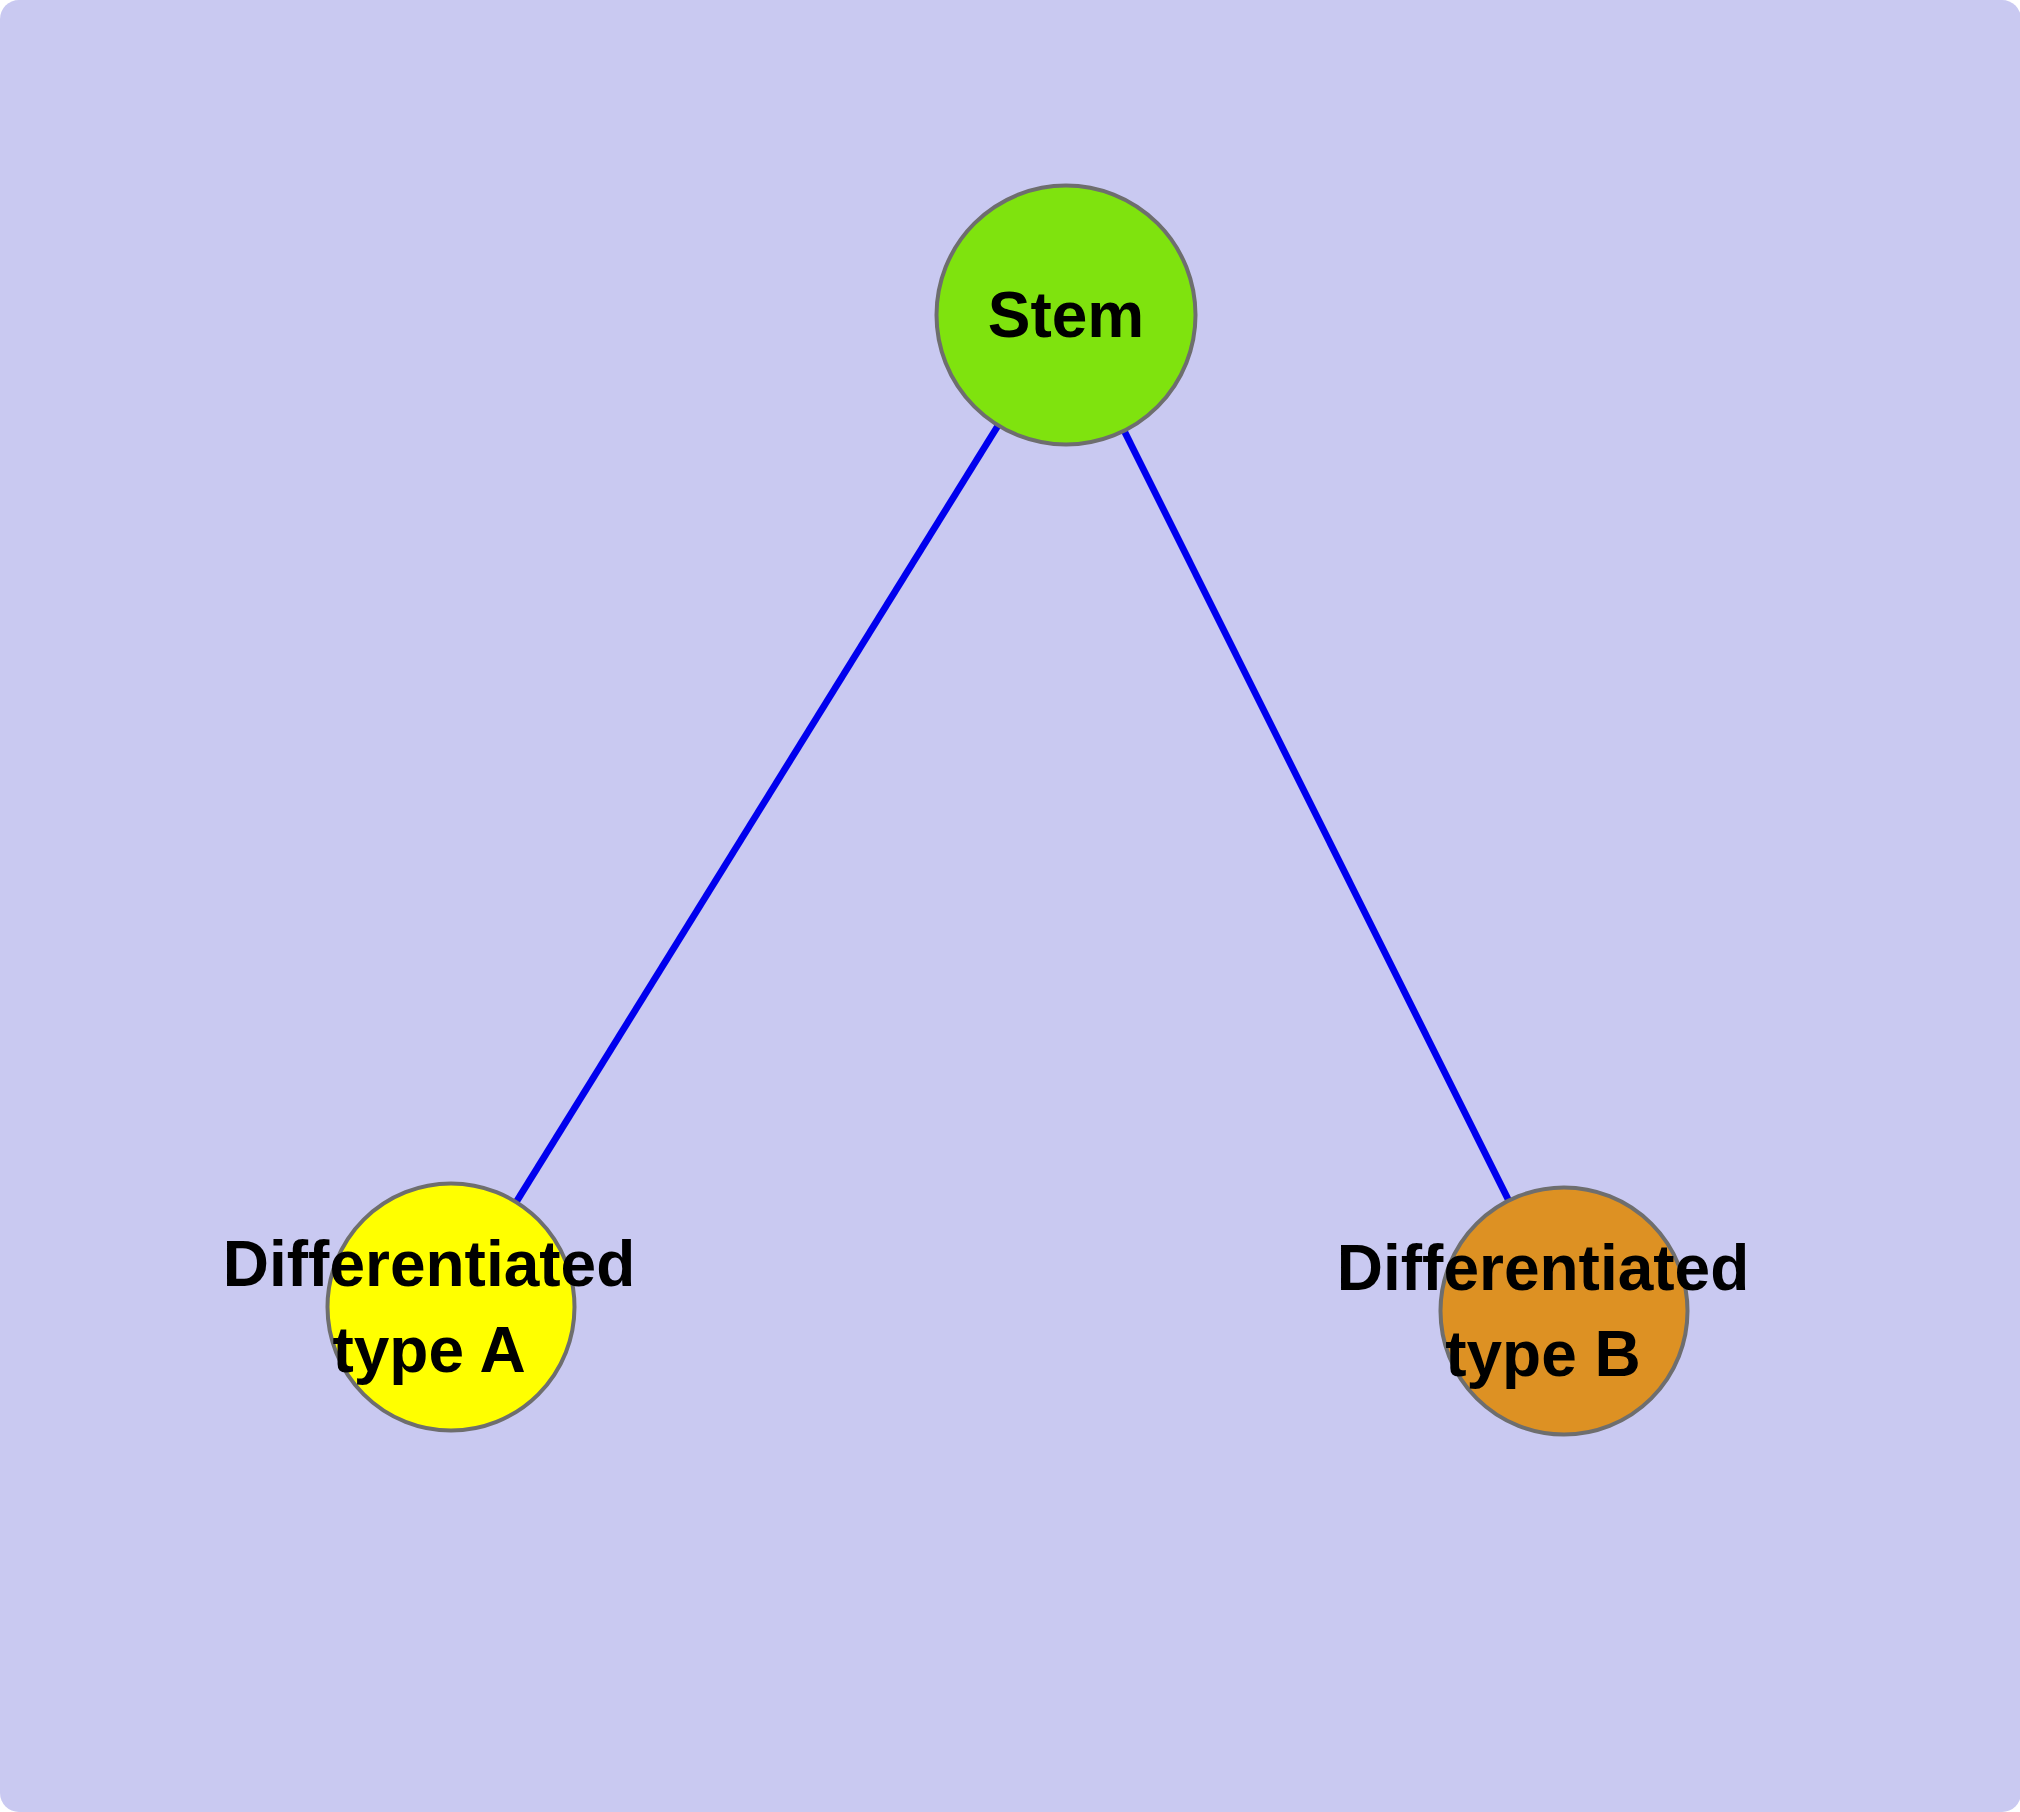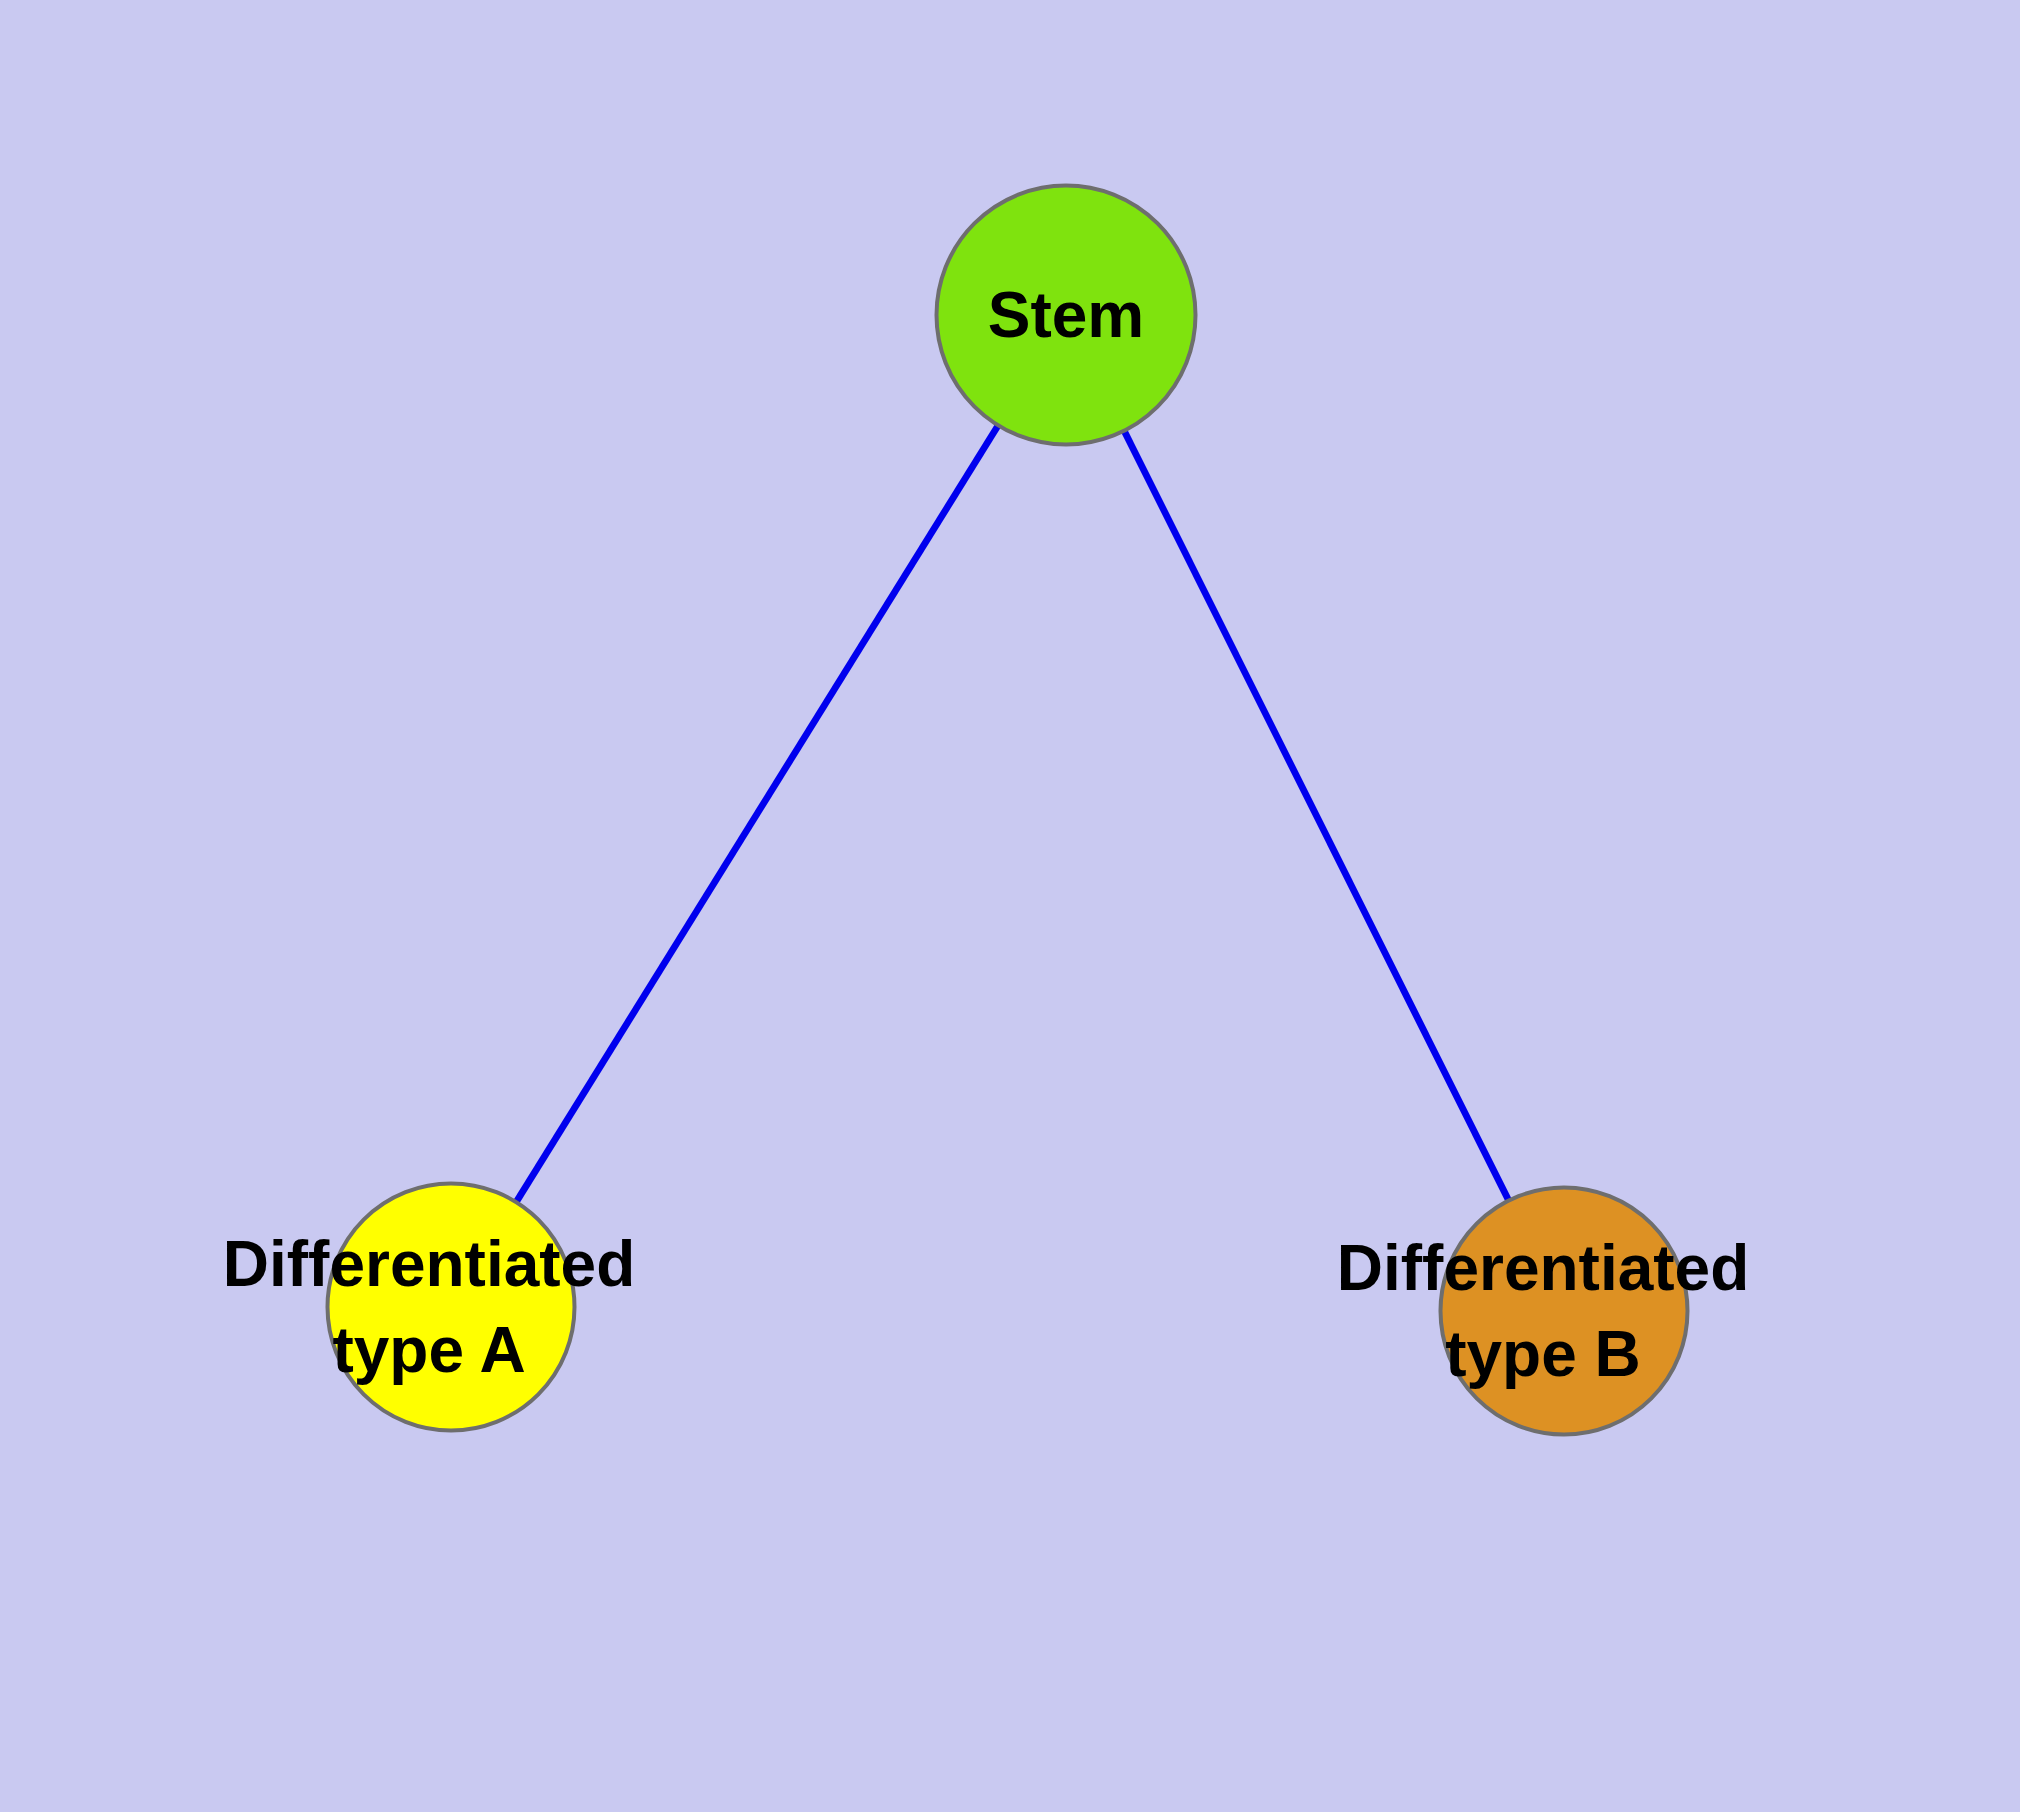--- a/index.html
+++ b/index.html
@@ -6,20 +6,21 @@
       margin: 0;
       padding: 0;
       background: #ffffff;
     }
     .canvas {
       position: relative;
       width: 2021px;
       height: 1812px;
       overflow: hidden;
       font-family: "Liberation Sans", sans-serif;
+      border-radius: 19px;
     }
     svg.edges-layer {
       position: absolute;
       left: 0;
       top: 0;
       pointer-events: none;
     }
     .node {
       position: absolute;
       border-radius: 50%;

